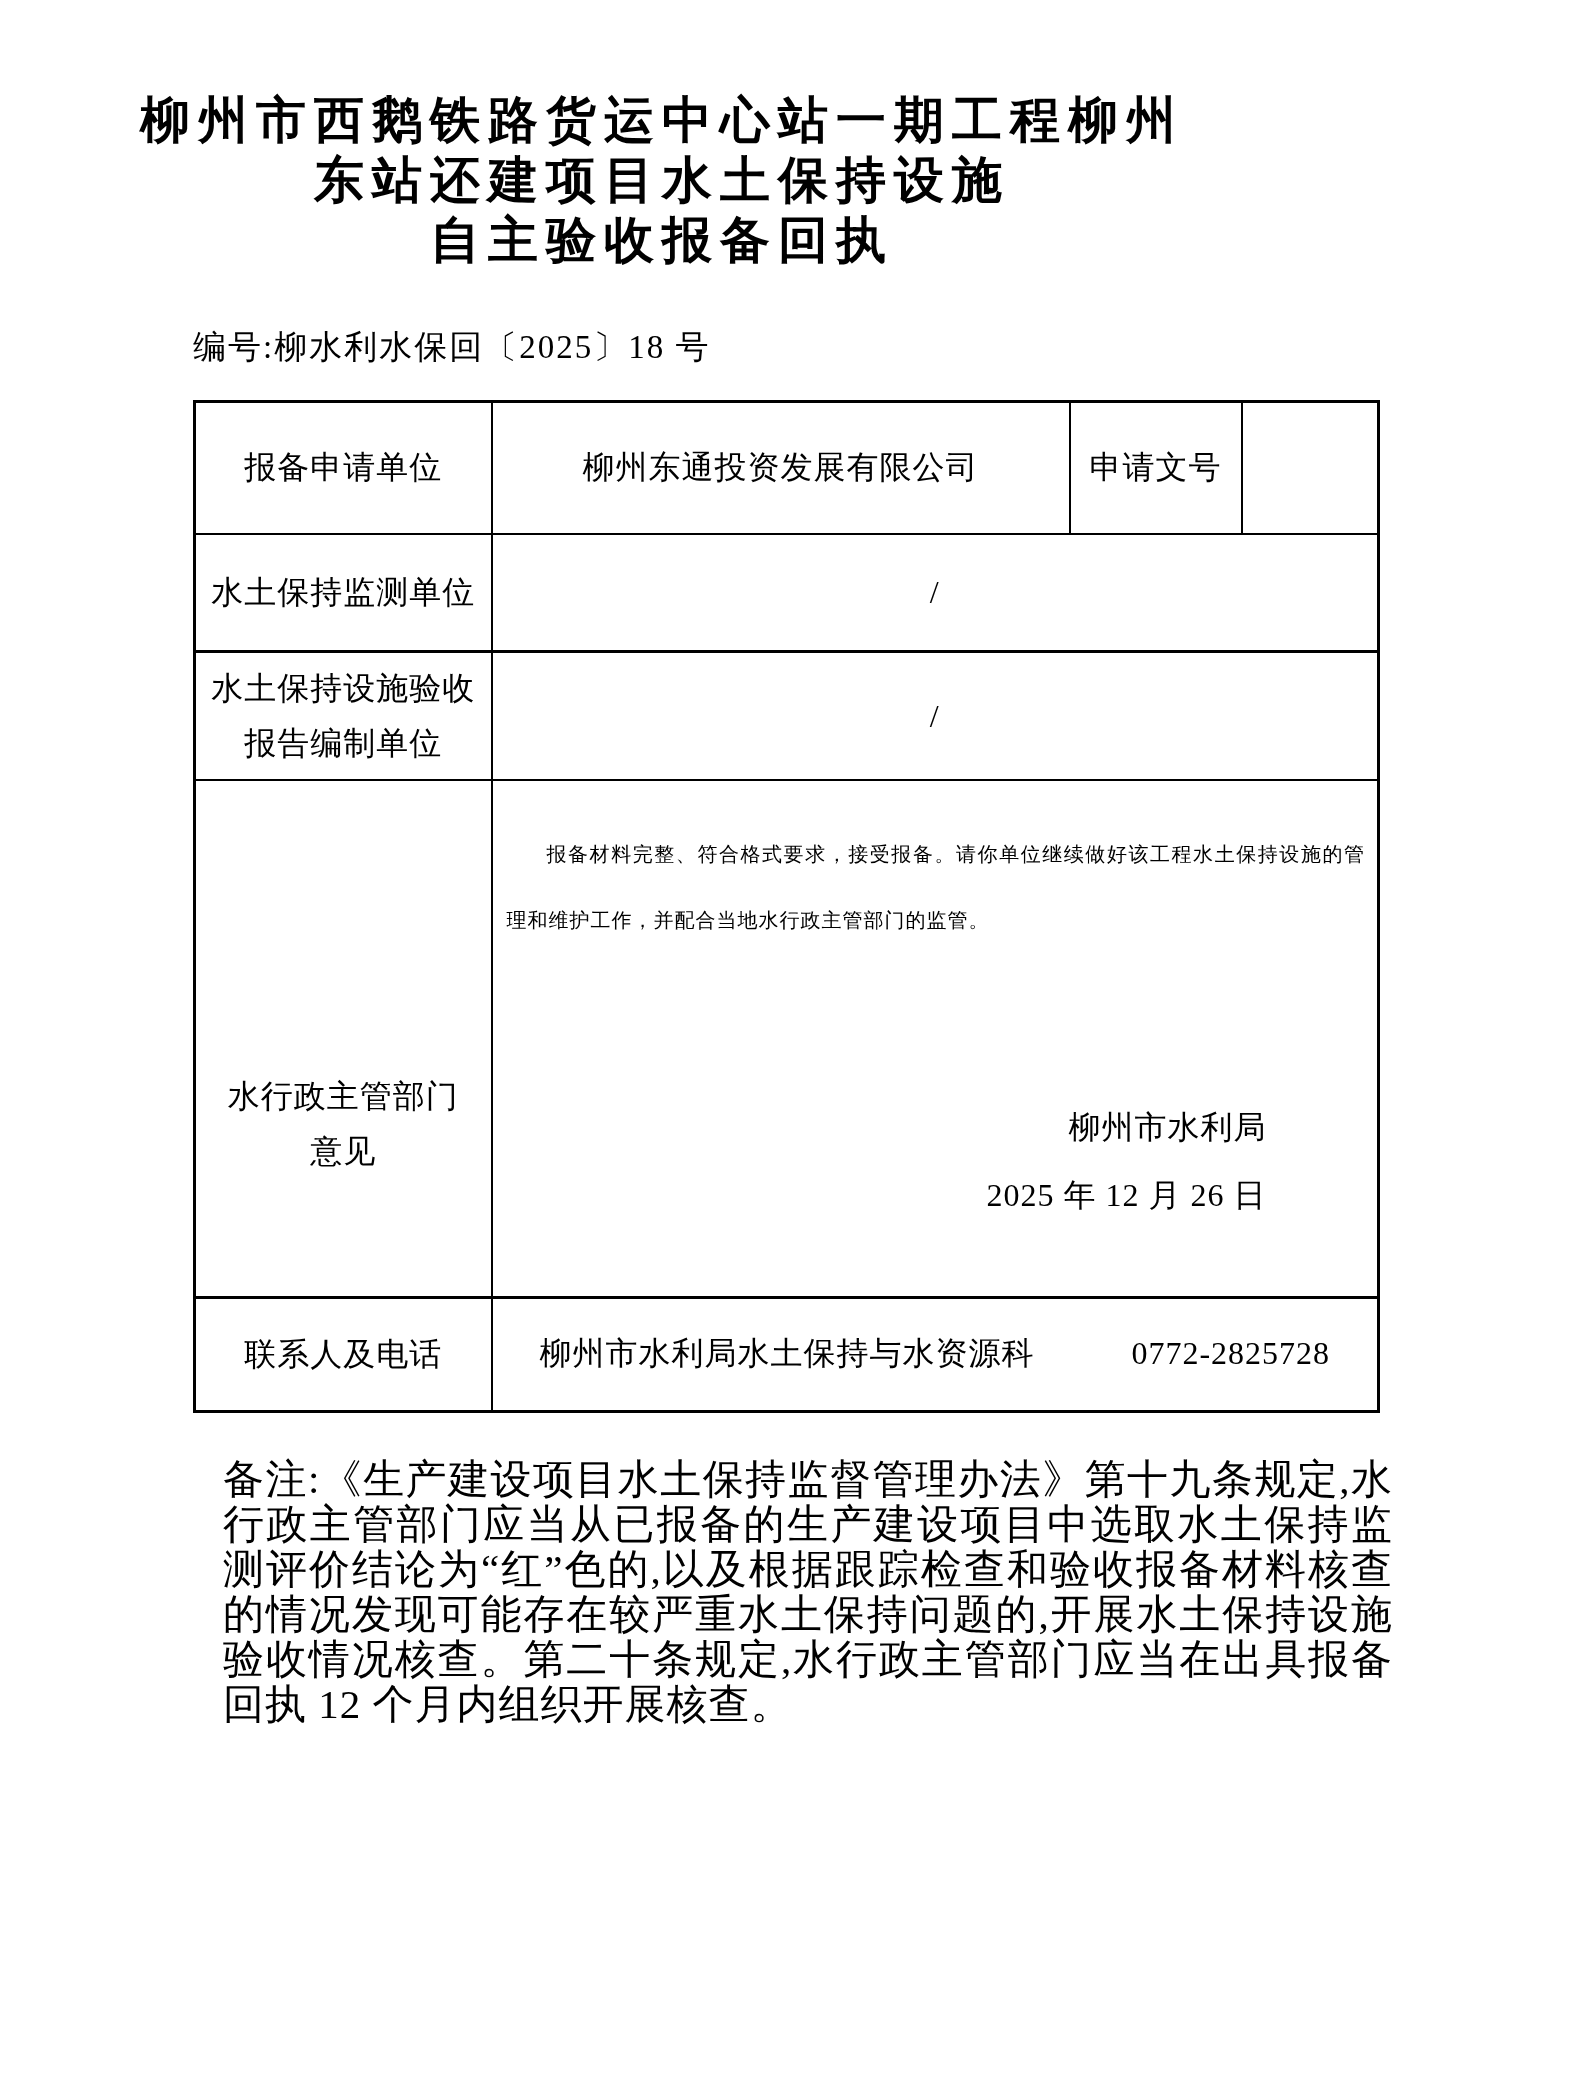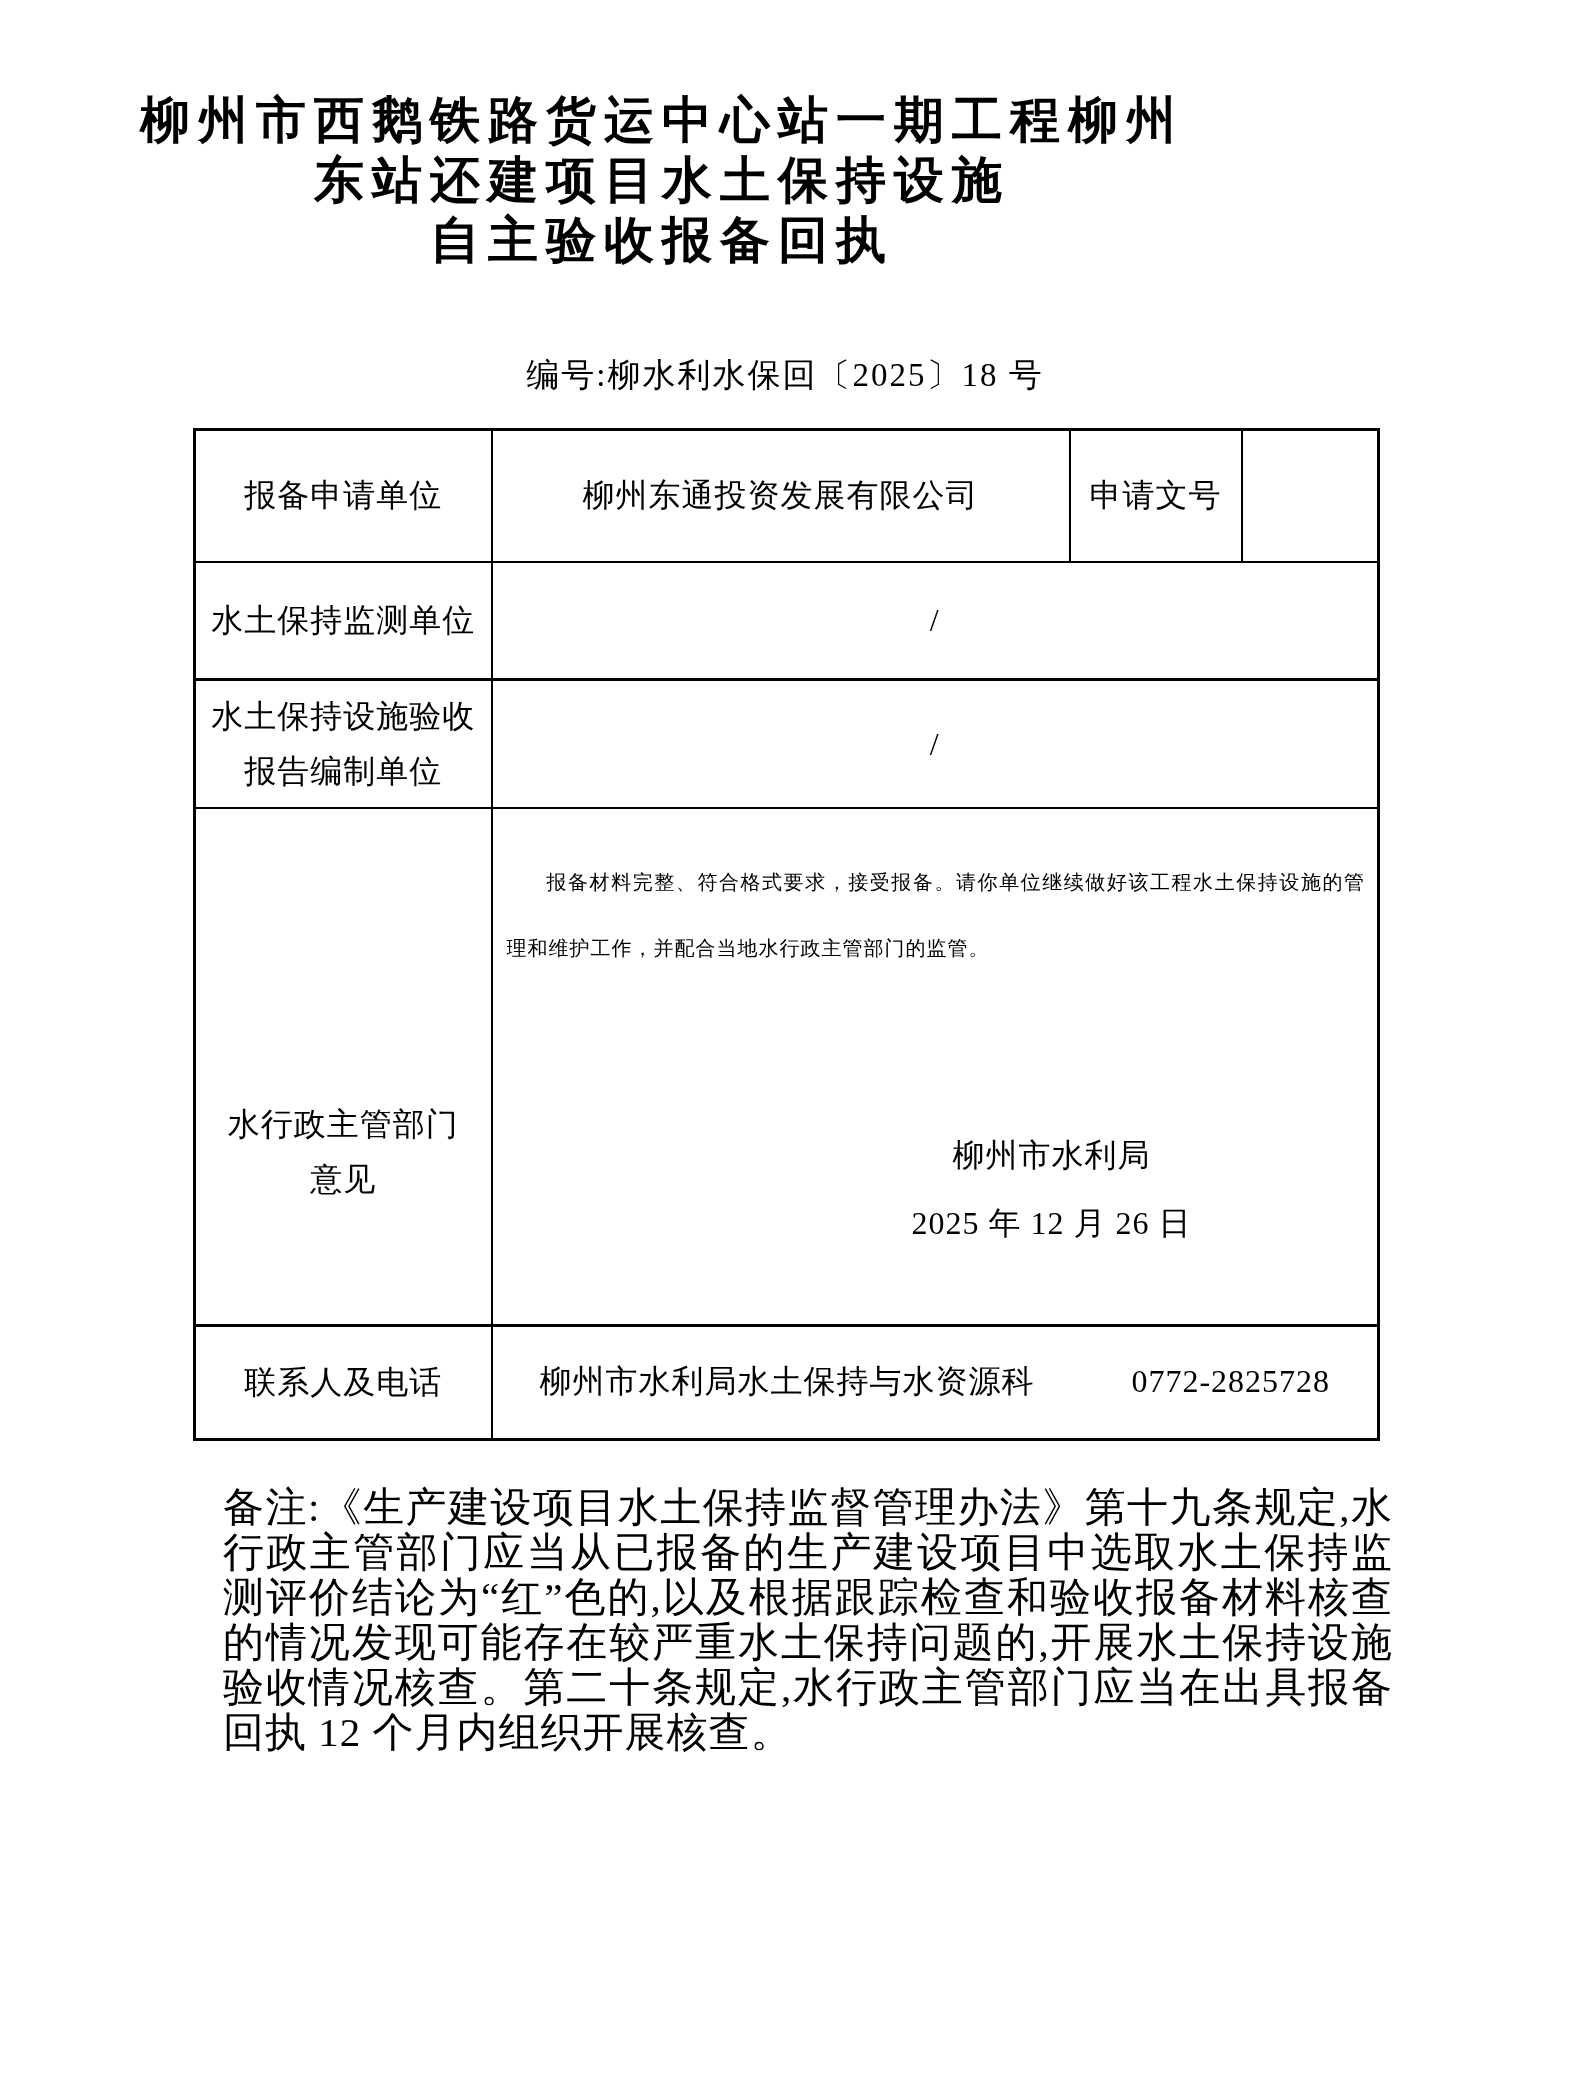--- a/index.html
+++ b/index.html
@@ -16,23 +16,23 @@
     padding-top: 90px;
     text-align: center;
     font-size: 50px;
     font-weight: bold;
     line-height: 60px;
     letter-spacing: 8px;
     white-space: pre-line;
   }
 
   .doc-number {
-    margin: 82px 0 0 193px;
+    margin: 54px 0 0 193px;
     width: 1184px;
-    text-align: center;
+    text-align: left;
     font-size: 33px;
     line-height: 46px;
     letter-spacing: 2px;
   }
 
   table.doc-table {
     margin: 30px 0 0 193px;
     width: 1184px;
     border-collapse: collapse;
     table-layout: fixed;
@@ -67,21 +67,21 @@
   .opinion-text {
     text-indent: 2em;
     font-size: 20px;
     line-height: 66px;
     text-align: justify;
     letter-spacing: 1px;
   }
   .signature-block {
     margin: 140px 0 0 330px;
     width: 430px;
-    text-align: center;
+    text-align: right;
     line-height: 68px;
     font-size: 32px;
   }
   td.opinion-label { padding-top: 180px; }
 
   .contact-phone { display: inline-block; margin-left: 88px; letter-spacing: 1px; }
 
   .doc-note {
     margin: 44px 0 0 223px;
     width: 1170px;

